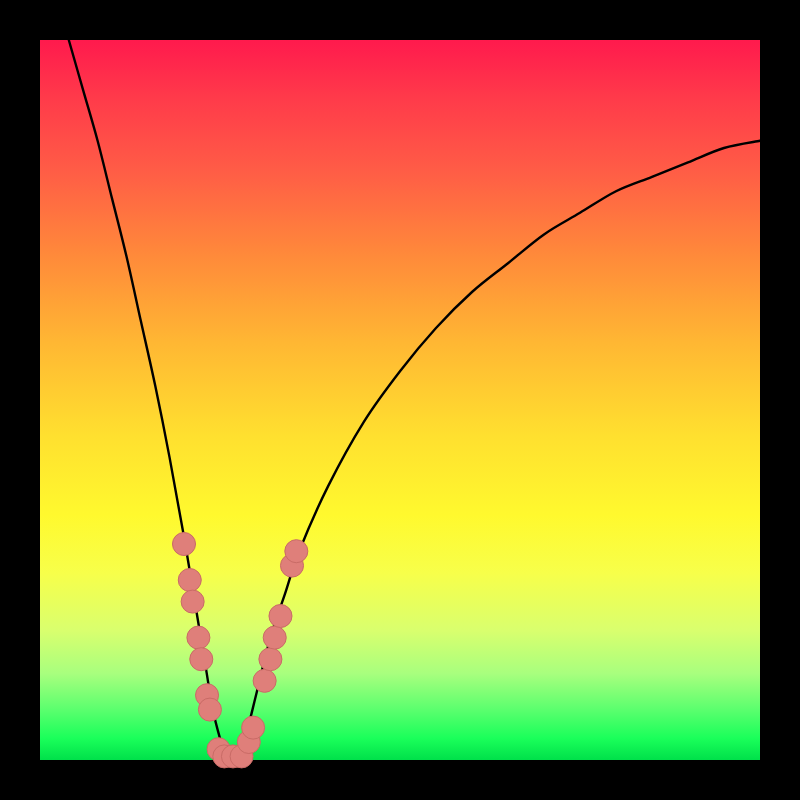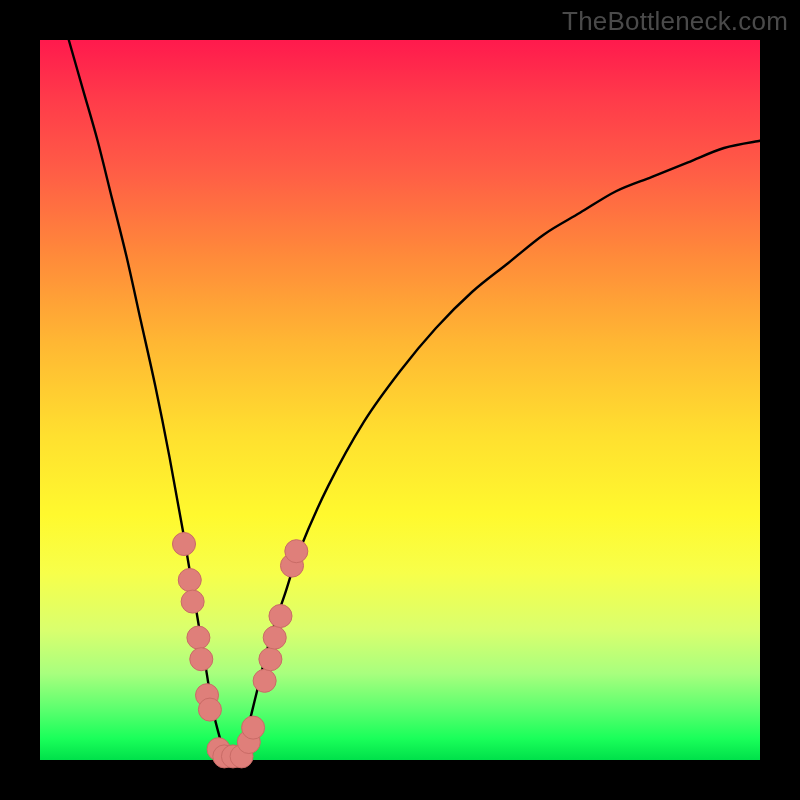--- a/index.html
+++ b/index.html
@@ -60,21 +60,20 @@
     height: 720px;
     overflow: visible;
   }
 </style>
 </head>
 <body>
 
 <div class="frame">
   <div class="plot-area"></div>
 
-  <div class="watermark">TheBottleneck.com</div>
 
   <svg class="overlay" viewBox="0 0 720 720" preserveAspectRatio="none">
     <path id="curve-path" fill="none" stroke="#000000" stroke-width="2.4" stroke-linecap="round" d="M 28.80 0.00 C 31.20 8.40, 38.40 33.60, 43.20 50.40 C 48.00 67.20, 52.80 82.80, 57.60 100.80 C 62.40 118.80, 67.20 139.20, 72.00 158.40 C 76.80 177.60, 81.60 195.60, 86.40 216.00 C 91.20 236.40, 96.00 259.20, 100.80 280.80 C 105.60 302.40, 110.40 322.80, 115.20 345.60 C 120.00 368.40, 124.80 392.40, 129.60 417.60 C 134.40 442.80, 139.20 469.20, 144.00 496.80 C 148.80 524.40, 154.80 561.60, 158.40 583.20 C 162.00 604.80, 163.20 612.00, 165.60 626.40 C 168.00 640.80, 170.40 657.60, 172.80 669.60 C 175.20 681.60, 177.60 690.00, 180.00 698.40 C 182.40 706.80, 184.80 716.40, 187.20 720.00 C 189.60 723.60, 192.00 722.40, 194.40 720.00 C 196.80 717.60, 199.20 711.60, 201.60 705.60 C 204.00 699.60, 206.40 692.40, 208.80 684.00 C 211.20 675.60, 212.40 669.60, 216.00 655.20 C 219.60 640.80, 225.60 614.40, 230.40 597.60 C 235.20 580.80, 240.00 568.80, 244.80 554.40 C 249.60 540.00, 252.00 529.20, 259.20 511.20 C 266.40 493.20, 277.20 468.00, 288.00 446.40 C 298.80 424.80, 312.00 400.80, 324.00 381.60 C 336.00 362.40, 348.00 346.80, 360.00 331.20 C 372.00 315.60, 384.00 301.20, 396.00 288.00 C 408.00 274.80, 420.00 262.80, 432.00 252.00 C 444.00 241.20, 456.00 232.80, 468.00 223.20 C 480.00 213.60, 492.00 202.80, 504.00 194.40 C 516.00 186.00, 528.00 180.00, 540.00 172.80 C 552.00 165.60, 564.00 157.20, 576.00 151.20 C 588.00 145.20, 600.00 141.60, 612.00 136.80 C 624.00 132.00, 636.00 127.20, 648.00 122.40 C 660.00 117.60, 672.00 111.60, 684.00 108.00 C 696.00 104.40, 714.00 102.00, 720.00 100.80"></path>
     <g id="markers-group">
         <circle cx="144.00" cy="504.00" r="11.52" fill="#df7f7a" stroke="#c96b66" stroke-width="1"></circle>
         <circle cx="149.76" cy="540.00" r="11.52" fill="#df7f7a" stroke="#c96b66" stroke-width="1"></circle>
         <circle cx="152.64" cy="561.60" r="11.52" fill="#df7f7a" stroke="#c96b66" stroke-width="1"></circle>
         <circle cx="158.40" cy="597.60" r="11.52" fill="#df7f7a" stroke="#c96b66" stroke-width="1"></circle>
         <circle cx="161.28" cy="619.20" r="11.52" fill="#df7f7a" stroke="#c96b66" stroke-width="1"></circle>
         <circle cx="167.04" cy="655.20" r="11.52" fill="#df7f7a" stroke="#c96b66" stroke-width="1"></circle>

